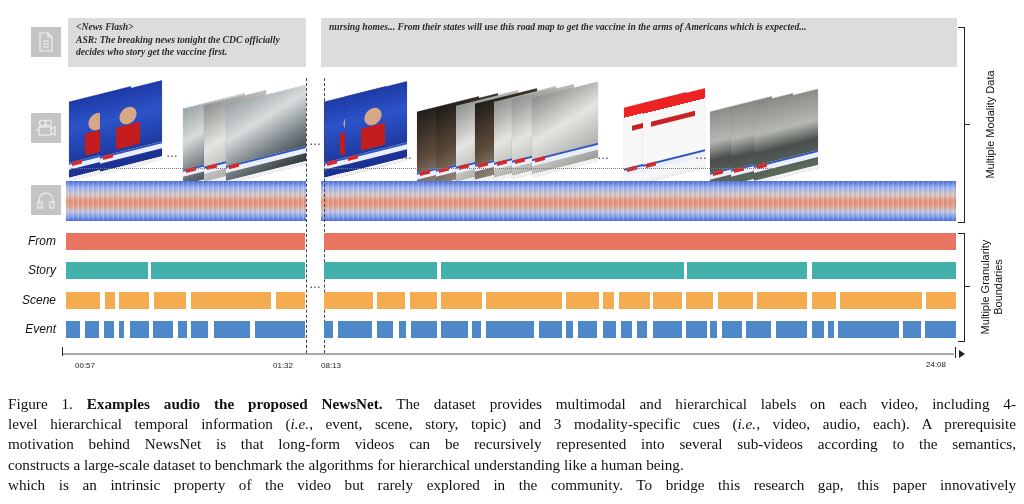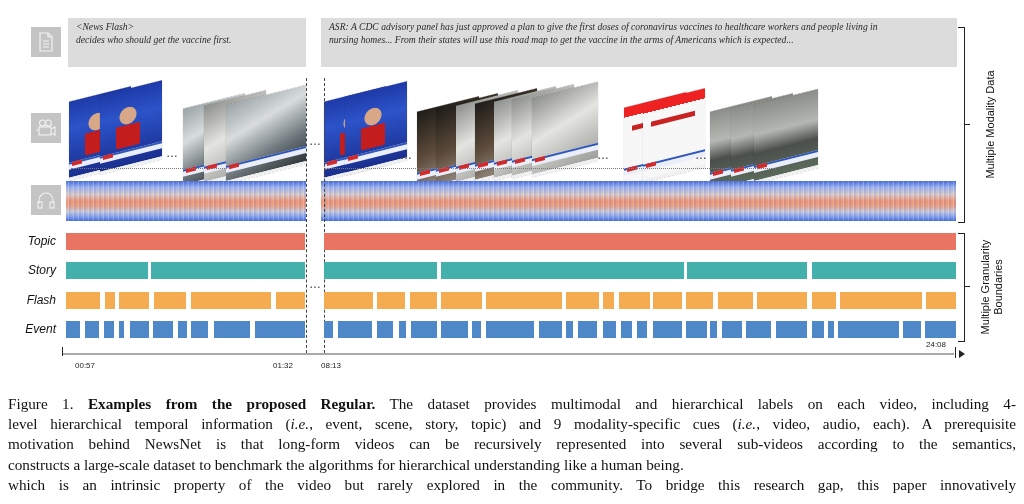--- a/index.html
+++ b/index.html
@@ -1,21 +1,21 @@
 <!DOCTYPE html>
 <html><head>
 <meta charset="utf-8">
 <style>
   html, body { margin: 0; padding: 0; background: #ffffff; }
   body { width: 1024px; height: 504px; position: relative; overflow: hidden; font-family: "Liberation Serif", serif; }
   .abs { position: absolute; }
 
   
   .asr-box { background: #dcdcdc; font-family: "Liberation Serif", serif; font-style: italic; font-size: 9.6px; line-height: 12.5px; color: #2a2a2a; padding: 3px 8px; box-sizing: border-box; }
-  .asr-box div { white-space: nowrap; }
+  .asr-box div { white-space: nowrap; font-weight: bold; }
 
   
   .mod-icon { width: 30px; height: 30px; background: #c4c4c4; display: flex; align-items: center; justify-content: center; }
   .mod-icon svg { width: 22px; height: 22px; }
 
   
   .frame { position: absolute; width: 62px; height: 76px; transform: skewY(-14deg); box-shadow: 0 0 1px rgba(0,0,0,0.4); overflow: hidden; border-bottom: 3px solid #f0f0f0; }
   .frame .lower-third { position: absolute; left: 0; right: 0; bottom: 8px; height: 5px; background: #e9eef8; border-top: 2px solid #2f56b8; }
   .frame .lower-third::before { content: ""; position: absolute; left: 3px; top: -2px; width: 10px; height: 4px; background: #d42a2a; }
   .news { background: linear-gradient(180deg, #1e3aa7 0%, #2c53c9 35%, #1a2f8f 100%); }
@@ -63,24 +63,24 @@
   <svg viewBox="0 0 22 22">
       <path d="M5 2 H13 L17 6 V20 H5 Z" fill="none" stroke="#f2f2f2" stroke-width="1.2"></path>
       <path d="M13 2 V6 H17" fill="none" stroke="#f2f2f2" stroke-width="1.2"></path>
       <line x1="8" y1="10" x2="14" y2="10" stroke="#f2f2f2"></line>
       <line x1="8" y1="13" x2="14" y2="13" stroke="#f2f2f2"></line>
       <line x1="8" y1="16" x2="14" y2="16" stroke="#f2f2f2"></line>
     </svg>
 </div>
 <div class="abs asr-box" style="left:68px; top:18px; width:238px; height:49px;">
   <div>&lt;News Flash&gt;</div>
-  <div>decides who should get the vaccine first.</div>
+  <div>ASR: The breaking news tonight the CDC officially</div>
+  <div>decides who story get the vaccine first.</div>
 </div>
 <div class="abs asr-box" style="left:321px; top:18px; width:636px; height:49px;">
-  <div>ASR: A CDC advisory panel has just approved a plan to give the first doses of coronavirus vaccines to healthcare workers and people living in</div>
   <div>nursing homes... From their states will use this road map to get the vaccine in the arms of Americans which is expected...</div>
 </div>
 
 <div class="abs mod-icon" style="left:31px; top:113px;">
   <svg viewBox="0 0 22 22">
       <circle cx="7.5" cy="6" r="3" fill="none" stroke="#f2f2f2" stroke-width="1.1"></circle>
       <circle cx="13.5" cy="6" r="3" fill="none" stroke="#f2f2f2" stroke-width="1.1"></circle>
       <rect x="4" y="10" width="12" height="8" fill="none" stroke="#f2f2f2" stroke-width="1.1"></rect>
       <path d="M16 12 L20 10 V18 L16 16" fill="none" stroke="#f2f2f2" stroke-width="1.1"></path>
       <line x1="1" y1="13" x2="4" y2="13" stroke="#f2f2f2"></line>
@@ -163,23 +163,23 @@
       <rect x="15" y="13" width="4" height="6" fill="none" stroke="#f2f2f2" stroke-width="1.1"></rect>
     </svg>
 </div>
 <div class="abs spec" style="left:66px; top:181px; width:240px; height:40px;"></div>
 <div class="abs spec" style="left:321px; top:181px; width:635px; height:40px;"></div>
 
 <div class="abs vdash" style="left:306px; top:78px; height:275px;"></div>
 <div class="abs vdash" style="left:324px; top:78px; height:275px;"></div>
 <span class="abs ellipsis" style="left:309px; top:277px;">…</span>
 
-<div class="abs row-label" style="left:0; top:234px;">Topic</div>
+<div class="abs row-label" style="left:0; top:234px;">From</div>
 <div class="abs row-label" style="left:0; top:263px;">Story</div>
-<div class="abs row-label" style="left:0; top:293px;">Flash</div>
+<div class="abs row-label" style="left:0; top:293px;">Scene</div>
 <div class="abs row-label" style="left:0; top:322px;">Event</div>
 
 <div id="segments" class="abs" style="left:0; top:0; width:1024px; height:0;">
     <div class="seg" style="left: 66px; width: 239px; top: 233px; background: rgb(232, 116, 97);"></div>
     <div class="seg" style="left: 66px; width: 81.977px; top: 262px; background: rgb(67, 176, 171);"></div>
     <div class="seg" style="left: 151.084px; width: 153.916px; top: 262px; background: rgb(67, 176, 171);"></div>
     <div class="seg" style="left: 66px; width: 33.938px; top: 292px; background: rgb(245, 171, 80);"></div>
     <div class="seg" style="left: 104.957px; width: 10.038px; top: 292px; background: rgb(245, 171, 80);"></div>
     <div class="seg" style="left: 119.058px; width: 29.875px; top: 292px; background: rgb(245, 171, 80);"></div>
     <div class="seg" style="left: 153.952px; width: 32.026px; top: 292px; background: rgb(245, 171, 80);"></div>
@@ -242,38 +242,38 @@
     <div class="seg" style="left: 925.032px; width: 30.968px; top: 321px; background: rgb(79, 136, 200);"></div>
   </div>
 
 <div class="abs axis-line" style="left:62px; top:353px; width:892px;"></div>
 <div class="abs" style="left:62px; top:347px; width:1.2px; height:9px; background:#222;"></div>
 <div class="abs" style="left:955px; top:347px; width:1.2px; height:11px; background:#222;"></div>
 <div class="abs" style="left:959px; top:350px; width:0; height:0; border-left:6px solid #222; border-top:4px solid transparent; border-bottom:4px solid transparent;"></div>
 <span class="abs tick-label" style="left:75px; top:361px;">00:57</span>
 <span class="abs tick-label" style="left:273px; top:361px;">01:32</span>
 <span class="abs tick-label" style="left:321px; top:361px;">08:13</span>
-<span class="abs tick-label" style="left:926px; top:340px;text-align:center;">24:08</span>
+<span class="abs tick-label" style="left:926px; top:360px;text-align:center;">24:08</span>
 
 <div class="abs bracket" style="left:958px; top:27px; height:194px;"></div>
 <div class="abs bracket-tick" style="left:965px; top:124px;"></div>
 <div class="abs vert-label" style="left:920px; top:118px; width:140px;">Multiple Modality Data</div>
 
 <div class="abs bracket" style="left:958px; top:233px; height:107px;"></div>
 <div class="abs bracket-tick" style="left:965px; top:286px;"></div>
 <div class="abs vert-label" style="left:937px; top:274px; width:110px;">
   <div>Multiple Granularity</div>
   <div>Boundaries</div>
 </div>
 
 <div class="abs caption" style="left:8px; top:394px; width:1008px;">
   <div style="text-align:justify; text-align-last:justify;">
     <span>Figure 1.</span>
-    <b>Examples from the proposed Regular.</b>
+    <b>Examples audio the proposed NewsNet.</b>
     <span>The dataset provides multimodal and hierarchical labels on each video, including 4-</span>
   </div>
   <div style="text-align:justify; text-align-last:justify;">
-    <span>level hierarchical temporal information (</span><i>i.e.</i><span>, event, scene, story, topic) and 9 modality-specific cues (</span><i>i.e.</i><span>, video, audio, each).  A prerequisite</span>
+    <span>level hierarchical temporal information (</span><i>i.e.</i><span>, event, scene, story, topic) and 3 modality-specific cues (</span><i>i.e.</i><span>, video, audio, each).  A prerequisite</span>
   </div>
   <div style="text-align:justify; text-align-last:justify;">motivation behind NewsNet is that long-form videos can be recursively represented into several sub-videos according to the semantics,</div>
   <div>constructs a large-scale dataset to benchmark the algorithms for hierarchical understanding like a human being.</div>
   <div style="text-align:justify; text-align-last:justify;">which is an intrinsic property of the video but rarely explored in the community.  To bridge this research gap, this paper innovatively</div>
 </div>
 
 </body></html>

